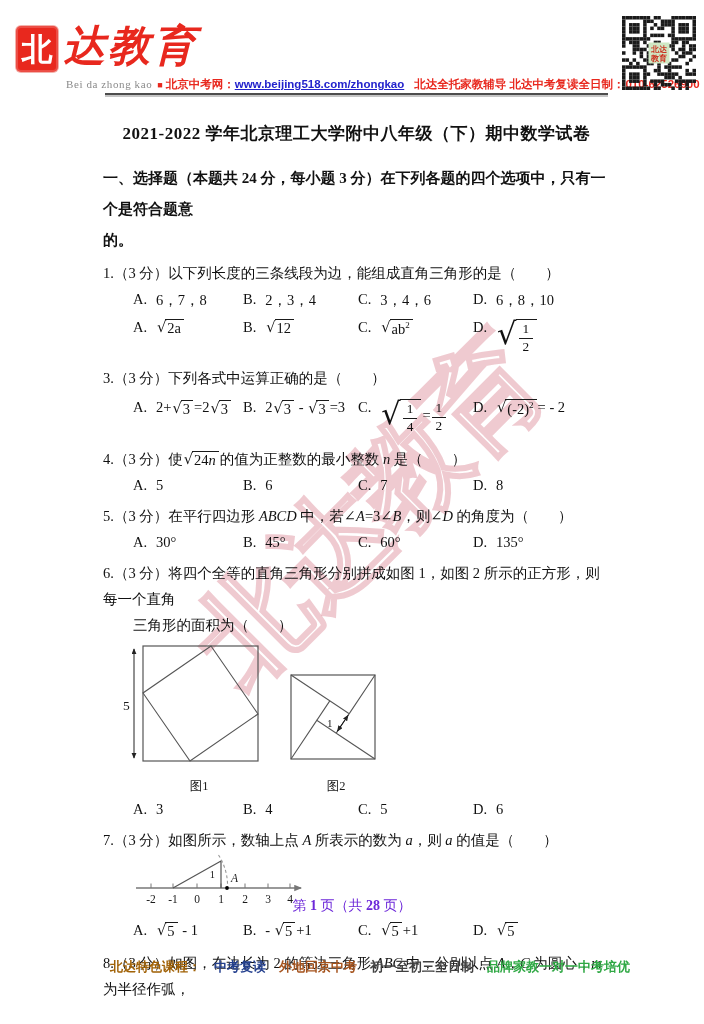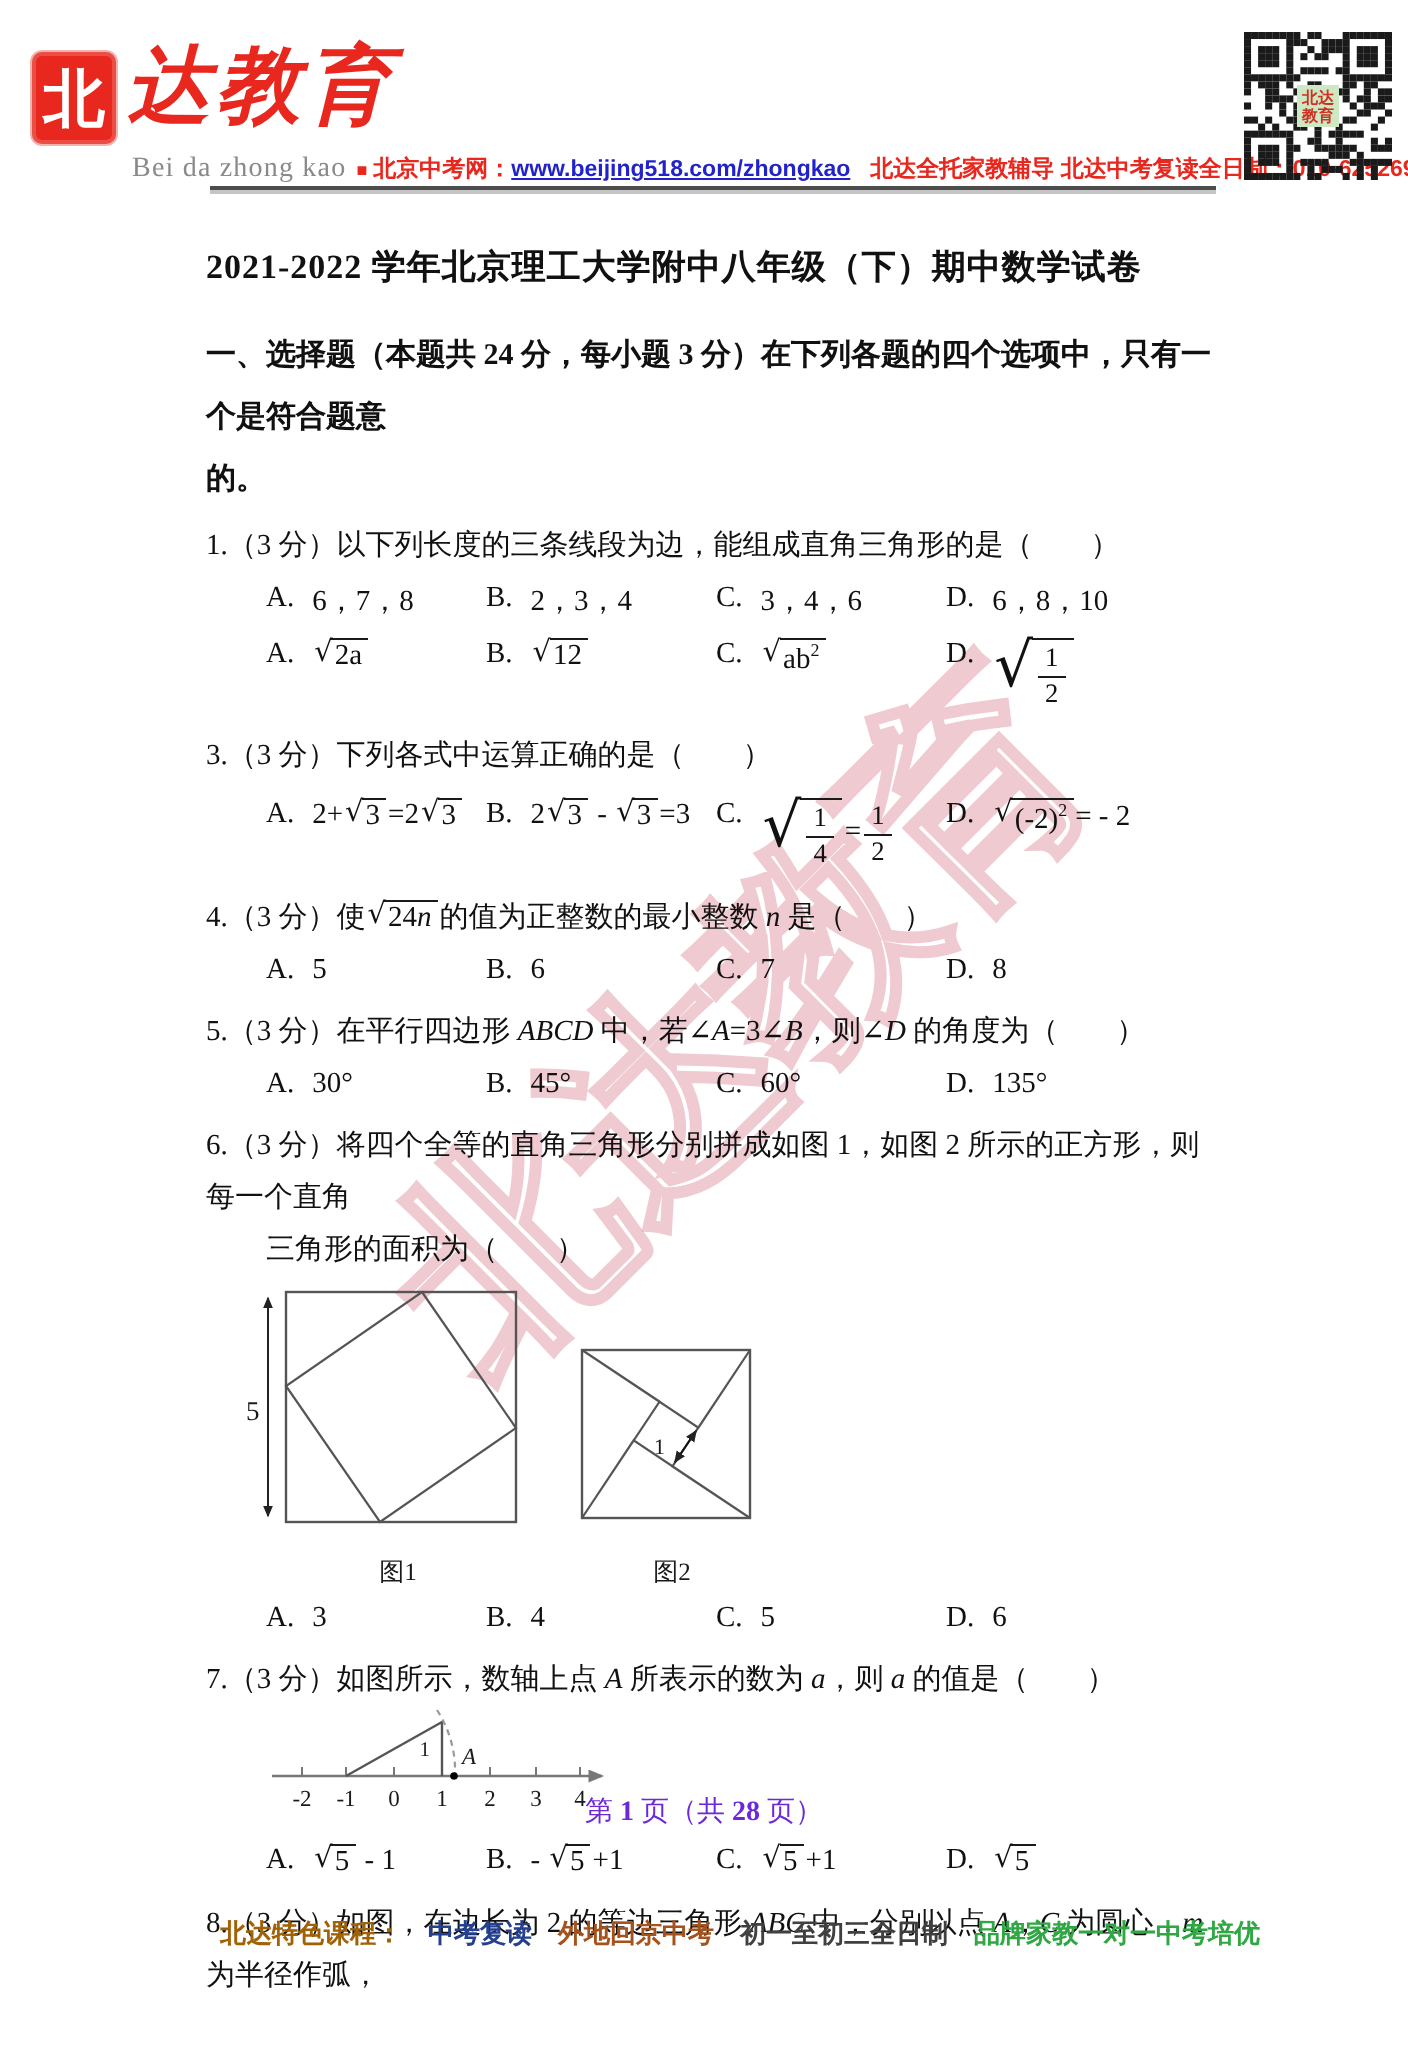--- a/index.html
+++ b/index.html
@@ -12,48 +12,48 @@
   .seal{
     position:absolute;left:16px;top:26px;width:42px;height:46px;
     background:#e8281e;border-radius:5px;
     box-shadow:inset 0 0 0 2px rgba(255,255,255,.18), 0 0 0 1px #f3b3ad;
     display:flex;align-items:center;justify-content:center;
   }
   .seal span{color:#fff;font-size:31px;font-weight:bold;line-height:1;}
   .brand-script{
     position:absolute;left:63px;top:18px;height:56px;
     color:#e8281e;font-size:42px;font-weight:bold;font-style:italic;
-    letter-spacing:3px;line-height:56px;white-space:nowrap;font-family:Liberation Mono, monospace;
+    letter-spacing:3px;line-height:56px;white-space:nowrap;
   }
   .tag-row{
     position:absolute;left:66px;top:77px;width:548px;
     display:flex;align-items:baseline;white-space:nowrap;
     font-family:"Liberation Sans","DejaVu Sans",sans-serif;
   }
-  .tagline{color:#8a8a8a;font-size:14px;letter-spacing:.6px;margin-right:5px;font-family:"Liberation Serif",serif;}
+  .tagline{color:#8a8a8a;font-size:11px;letter-spacing:.6px;margin-right:5px;font-family:"Liberation Serif",serif;}
   .bullet{color:#e8281e;font-size:9px;margin-right:3px;}
   .site-label,.promo,.phone{color:#e8281e;font-weight:bold;font-size:11.5px;}
   .site-url{color:#2222cc;font-weight:bold;font-size:11.5px;text-decoration:underline;margin-right:10px;}
   .promo{margin-right:1px;}
   .separator{
     position:absolute;left:105px;top:93px;width:503px;height:2px;
     background:#4d4d4d;box-shadow:0 2px 0 rgba(150,150,150,.55);
   }
   .qr{position:absolute;left:622px;top:16px;width:74px;height:74px;}
   
   .watermark{
     position:absolute;left:368px;top:512px;z-index:1;pointer-events:none;
     transform:translate(-50%,-50%) rotate(-45deg);
     font-size:112px;font-weight:bold;white-space:nowrap;letter-spacing:-4px;
     color:transparent;-webkit-text-stroke:2.5px rgba(225,158,170,.55);
     font-family:"DejaVu Serif","Liberation Serif",serif;
   }
   
   .content{position:absolute;left:103px;top:110px;width:507px;z-index:2;}
-  .exam-title{font-size:17px;font-weight:bold;margin:12px 0 18px 0;letter-spacing:.5px;}
+  .exam-title{font-size:17px;font-weight:bold;text-align:center;margin:12px 0 18px 0;letter-spacing:.5px;}
   .section-head{font-weight:bold;font-size:15px;line-height:31px;margin-bottom:4px;}
   .q{margin-bottom:2px;}
   .stem{font-size:14.5px;line-height:26px;}
   .stem2{font-size:14.5px;line-height:26px;padding-left:30px;}
   .opts{display:flex;padding-left:30px;margin:5px 0 9px 0;font-size:14.5px;align-items:flex-start;}
   .opt{display:flex;align-items:flex-start;}
   .opt:nth-child(1){width:110px;}
   .opt:nth-child(2){width:115px;}
   .opt:nth-child(3){width:115px;}
   .opt:nth-child(4){flex:1;}

